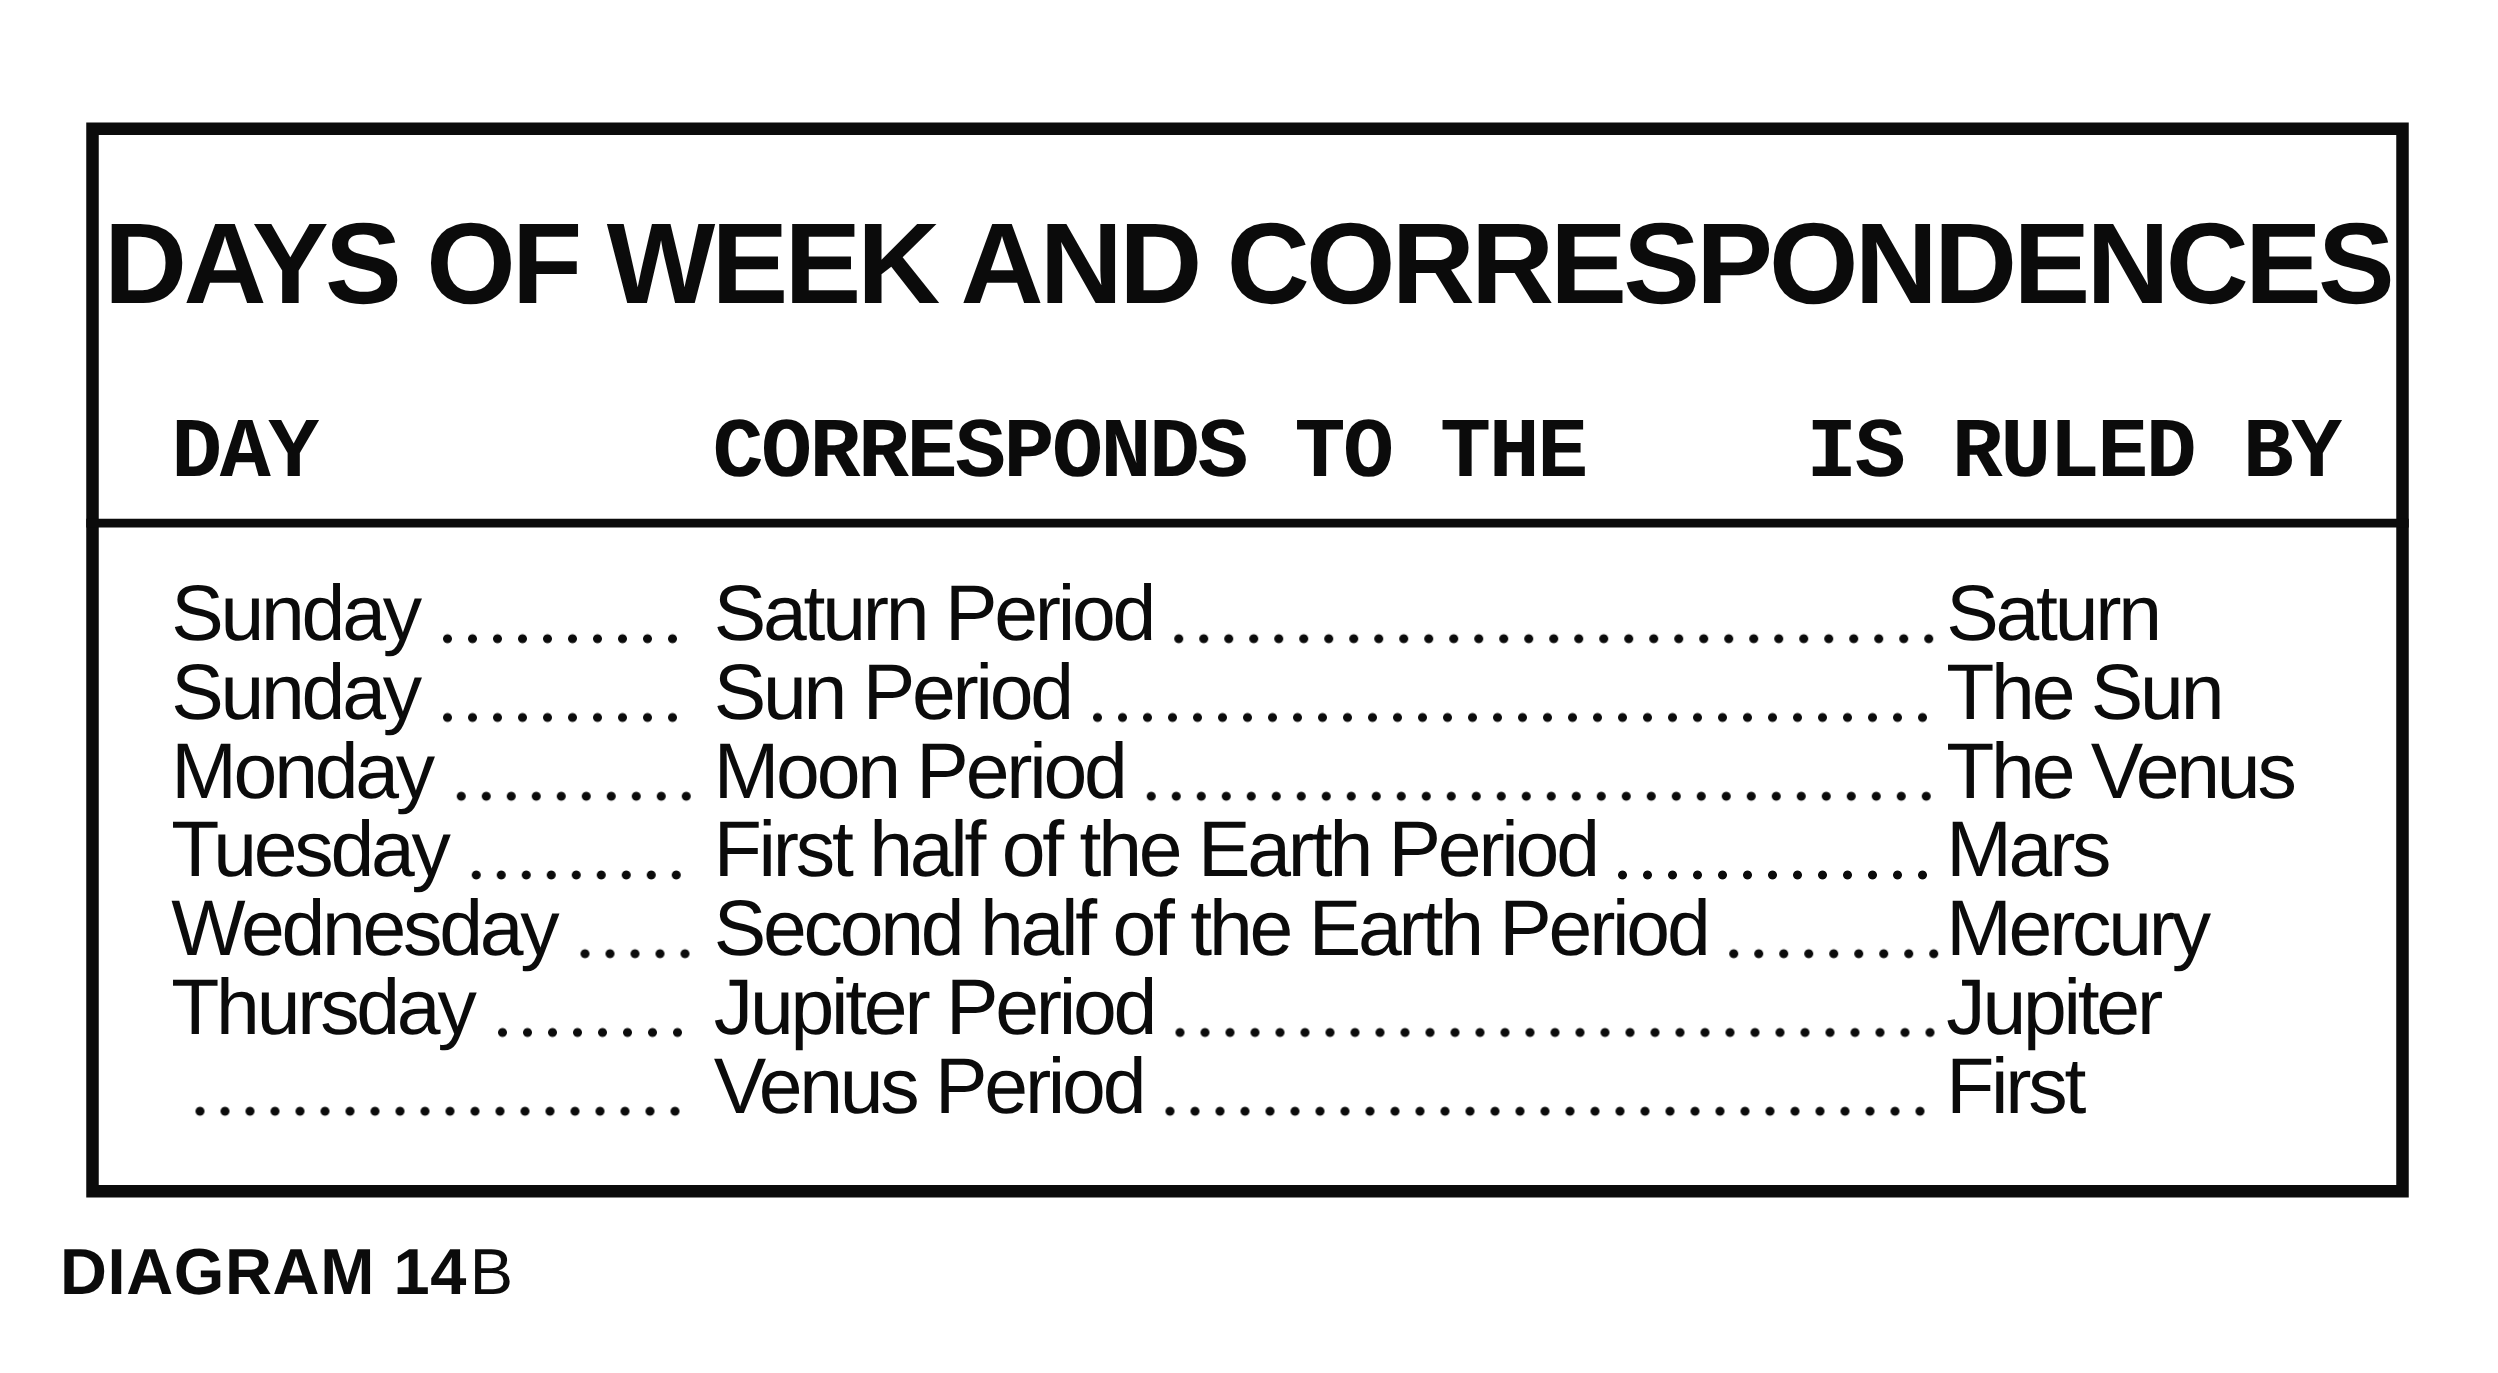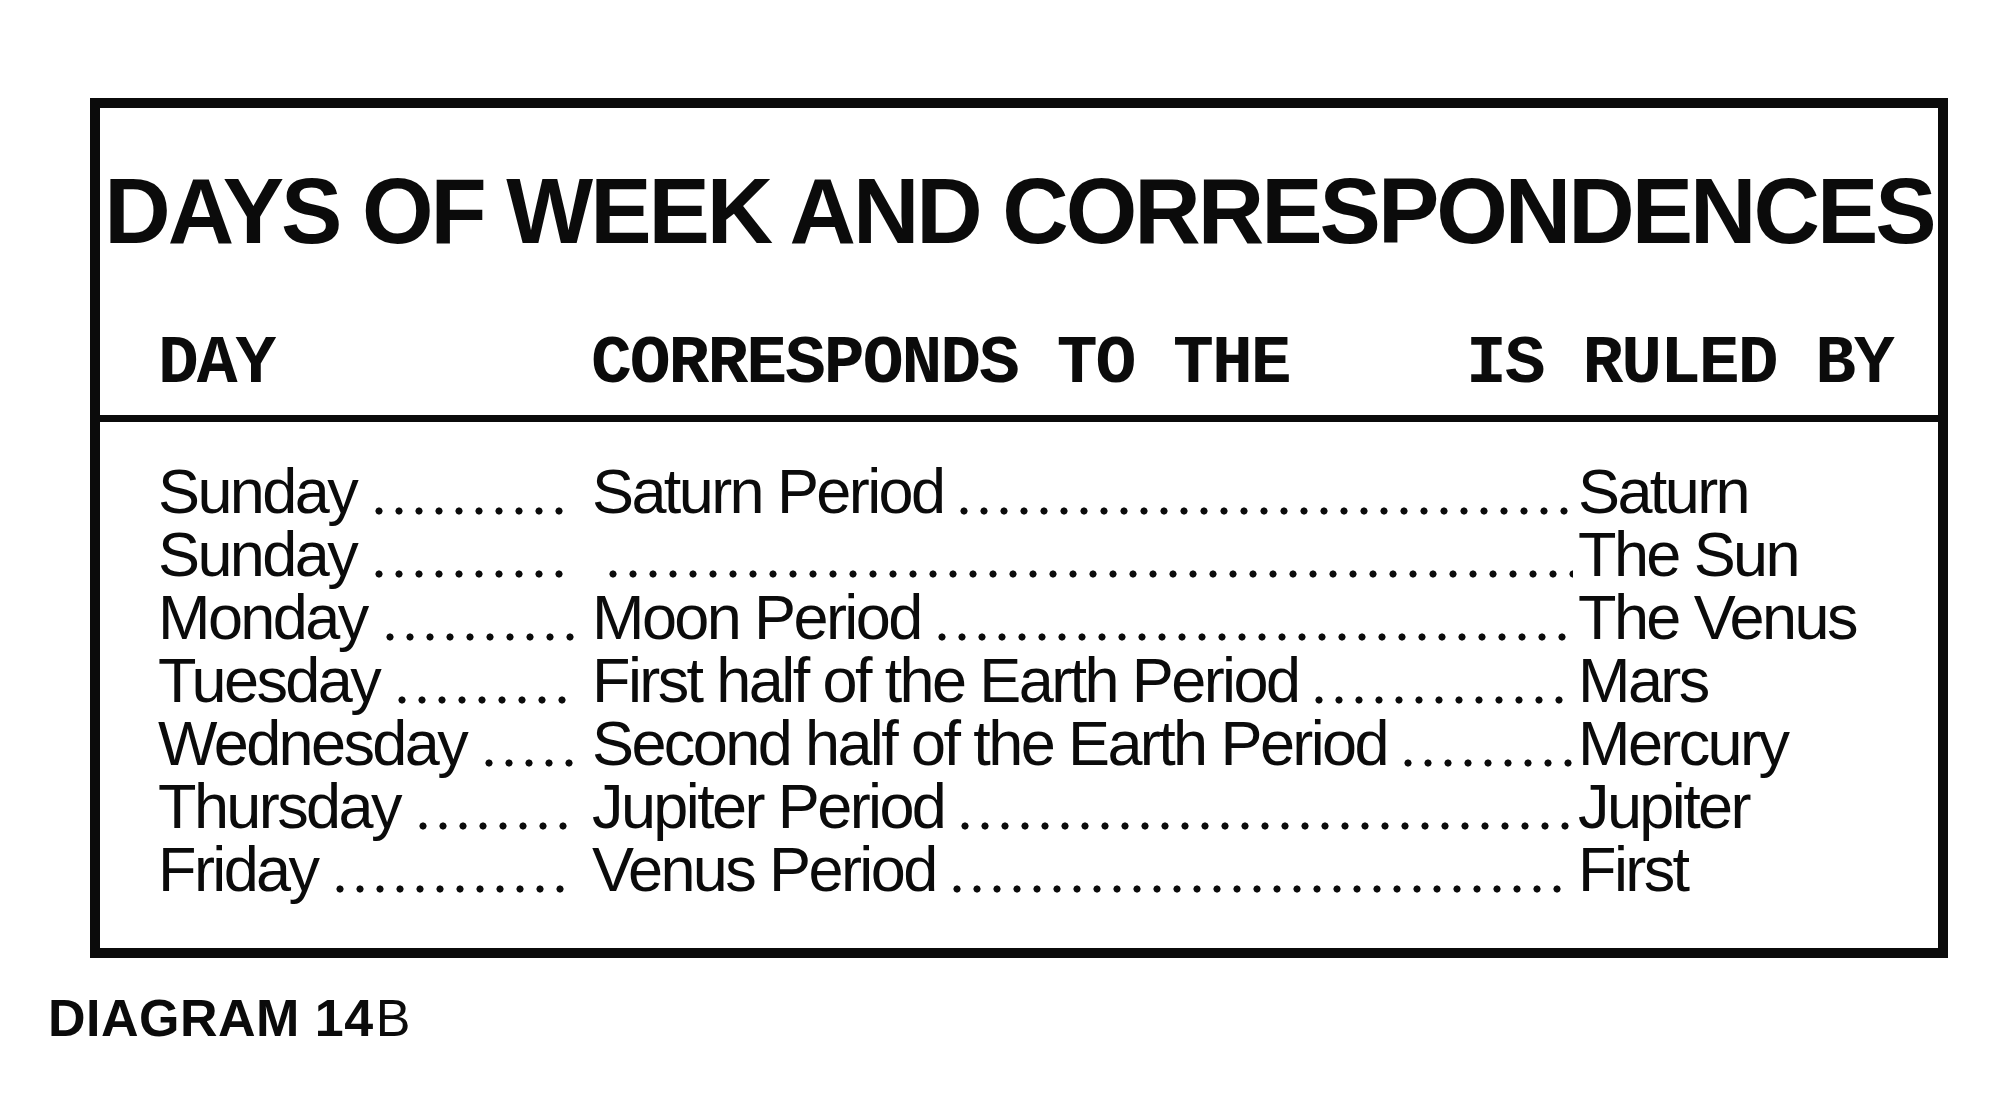--- a/index.html
+++ b/index.html
@@ -17,21 +17,20 @@
     color: var(--ink, #0b0b0b);
     overflow: hidden;
   }
   .frame {
     position: absolute;
     left: 69px;
     top: 98px;
     width: 1858px;
     height: 860px;
     border: 10px solid var(--ink, #0b0b0b);
-    margin-left: 21px;
   }
   .title {
     position: absolute;
     top: 57px;
     left: 0;
     right: 0;
     text-align: center;
     font-weight: bold;
     font-size: 92px;
     line-height: 92px;
@@ -135,20 +134,21 @@
         </div>
         <div class="cell-planet">Saturn</div>
       </div>
 
       <div class="row">
         <div class="cell-day">
           <span>Sunday</span>
           <span class="leader leader-day"></span>
         </div>
         <div class="cell-period">
+          <span>Sun Period</span>
           <span class="leader leader-period"></span>
         </div>
         <div class="cell-planet">The Sun</div>
       </div>
 
       <div class="row">
         <div class="cell-day">
           <span>Monday</span>
           <span class="leader leader-day"></span>
         </div>
@@ -190,21 +190,20 @@
         </div>
         <div class="cell-period">
           <span>Jupiter Period</span>
           <span class="leader leader-period"></span>
         </div>
         <div class="cell-planet">Jupiter</div>
       </div>
 
       <div class="row">
         <div class="cell-day">
-          <span>Friday</span>
           <span class="leader leader-day"></span>
         </div>
         <div class="cell-period">
           <span>Venus Period</span>
           <span class="leader leader-period"></span>
         </div>
         <div class="cell-planet">First</div>
       </div>
 
     </div>

